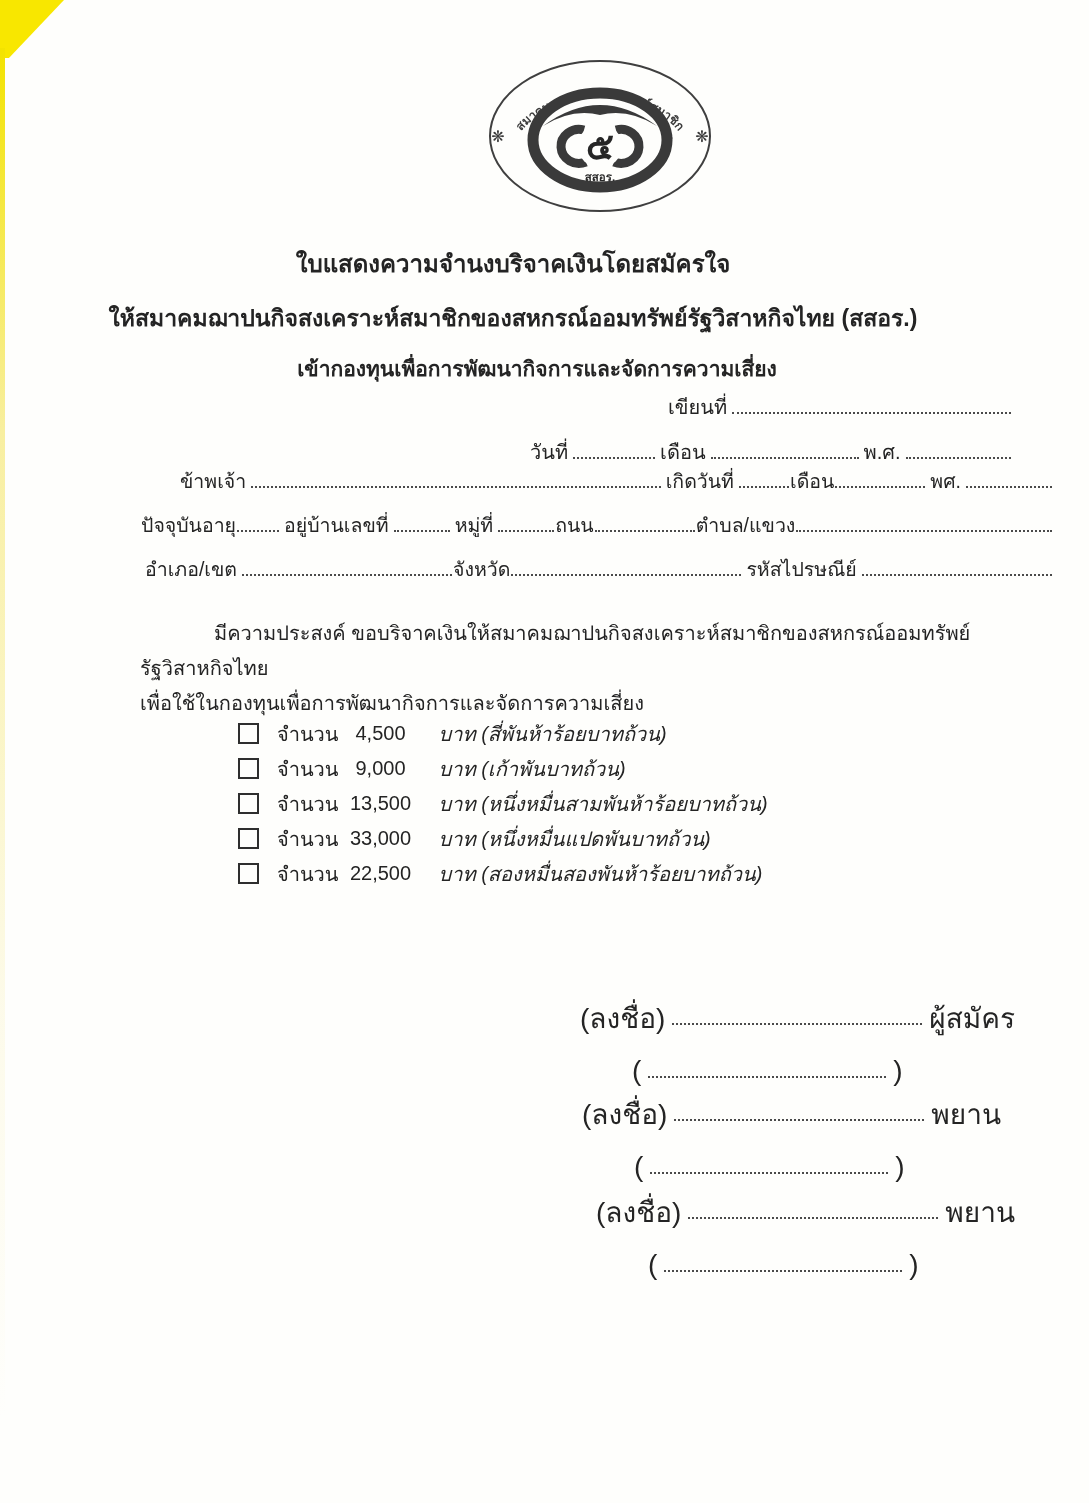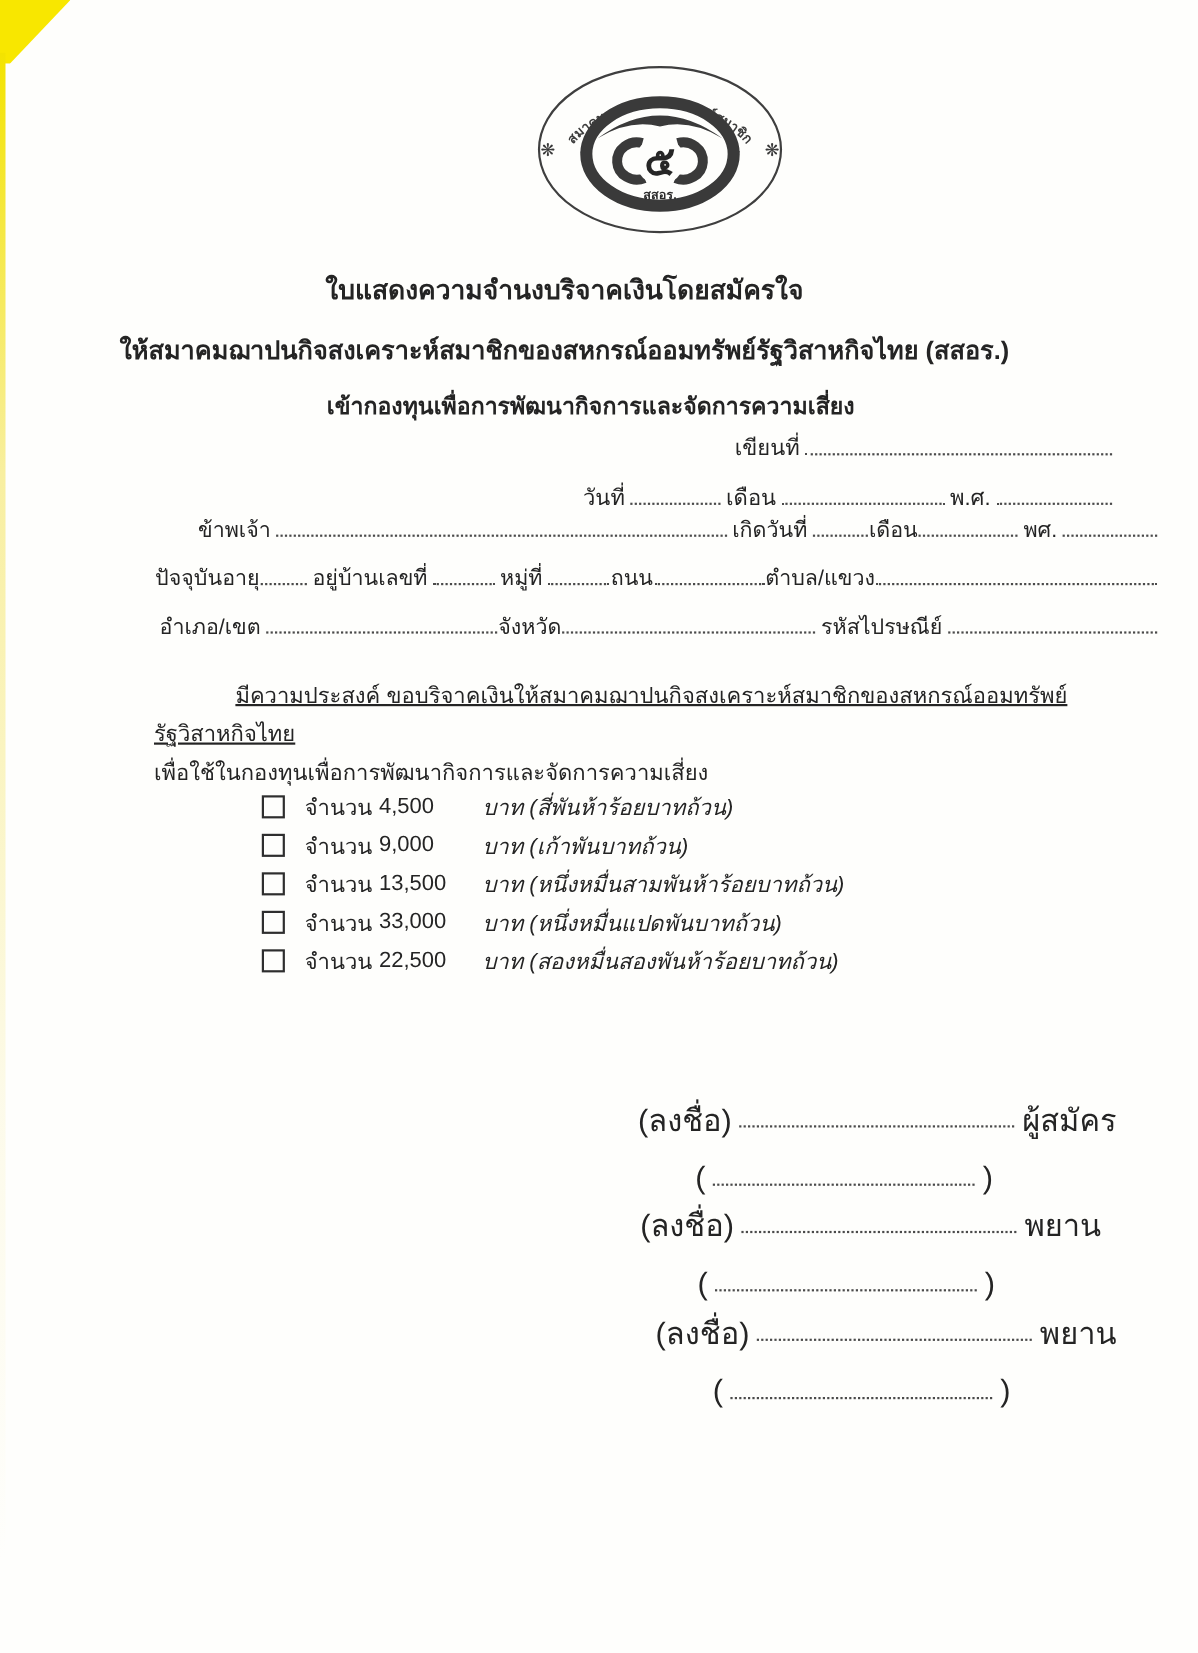--- a/index.html
+++ b/index.html
@@ -33,30 +33,30 @@
   .grow { flex:1 1 auto; }
   .lbl { flex:0 0 auto; padding:0 5px; }
   .lbl.tight { padding:0 1px; }
   
   .hdr-fields { position:absolute; top:391px; left:525px; right:78px; font-size:20px; }
   .hdr-fields .row { margin-bottom:13px; }
   .personal { position:absolute; top:466px; left:140px; right:37px; font-size:19.5px; }
   .personal .row { margin-bottom:13px; }
   .indent { display:inline-block; width:35px; }
   .statement { position:absolute; top:616px; left:140px; right:54px; font-size:20px; line-height:35px; }
-  .statement .st-line1 { text-indent:74px;text-decoration:underline; }
+  .statement .st-line1 { text-indent:74px; }
   
   .options { position:absolute; top:722px; left:238px; font-size:20px; }
   .opt-row { display:flex; align-items:center; margin-bottom:12px; height:23px; }
   .cb {
     width:21px; height:21px; border:2.5px solid #2e2e2e;
     display:inline-block; flex:0 0 auto; background:transparent; cursor:pointer;
   }
   .opt-label { margin-left:18px; }
-  .opt-amount { width:72px; text-align:left; margin-left:6px; }
+  .opt-amount { width:72px; text-align:center; margin-left:6px; }
   .opt-suffix { margin-left:22px;font-style:italic; }
   
   .sig { position:absolute; font-size:28px; }
   .sig-1 { top:996px;  left:580px; width:400px; }
   .sig-2 { top:1092px; left:582px; width:400px; }
   .sig-3 { top:1190px; left:596px; width:400px; }
   .sig .row2 { margin-left:52px; margin-top:15px; }
   .sig .dots { margin:0 7px; }
   .svg-txt { fill:#3c3c3c; }
 </style>

